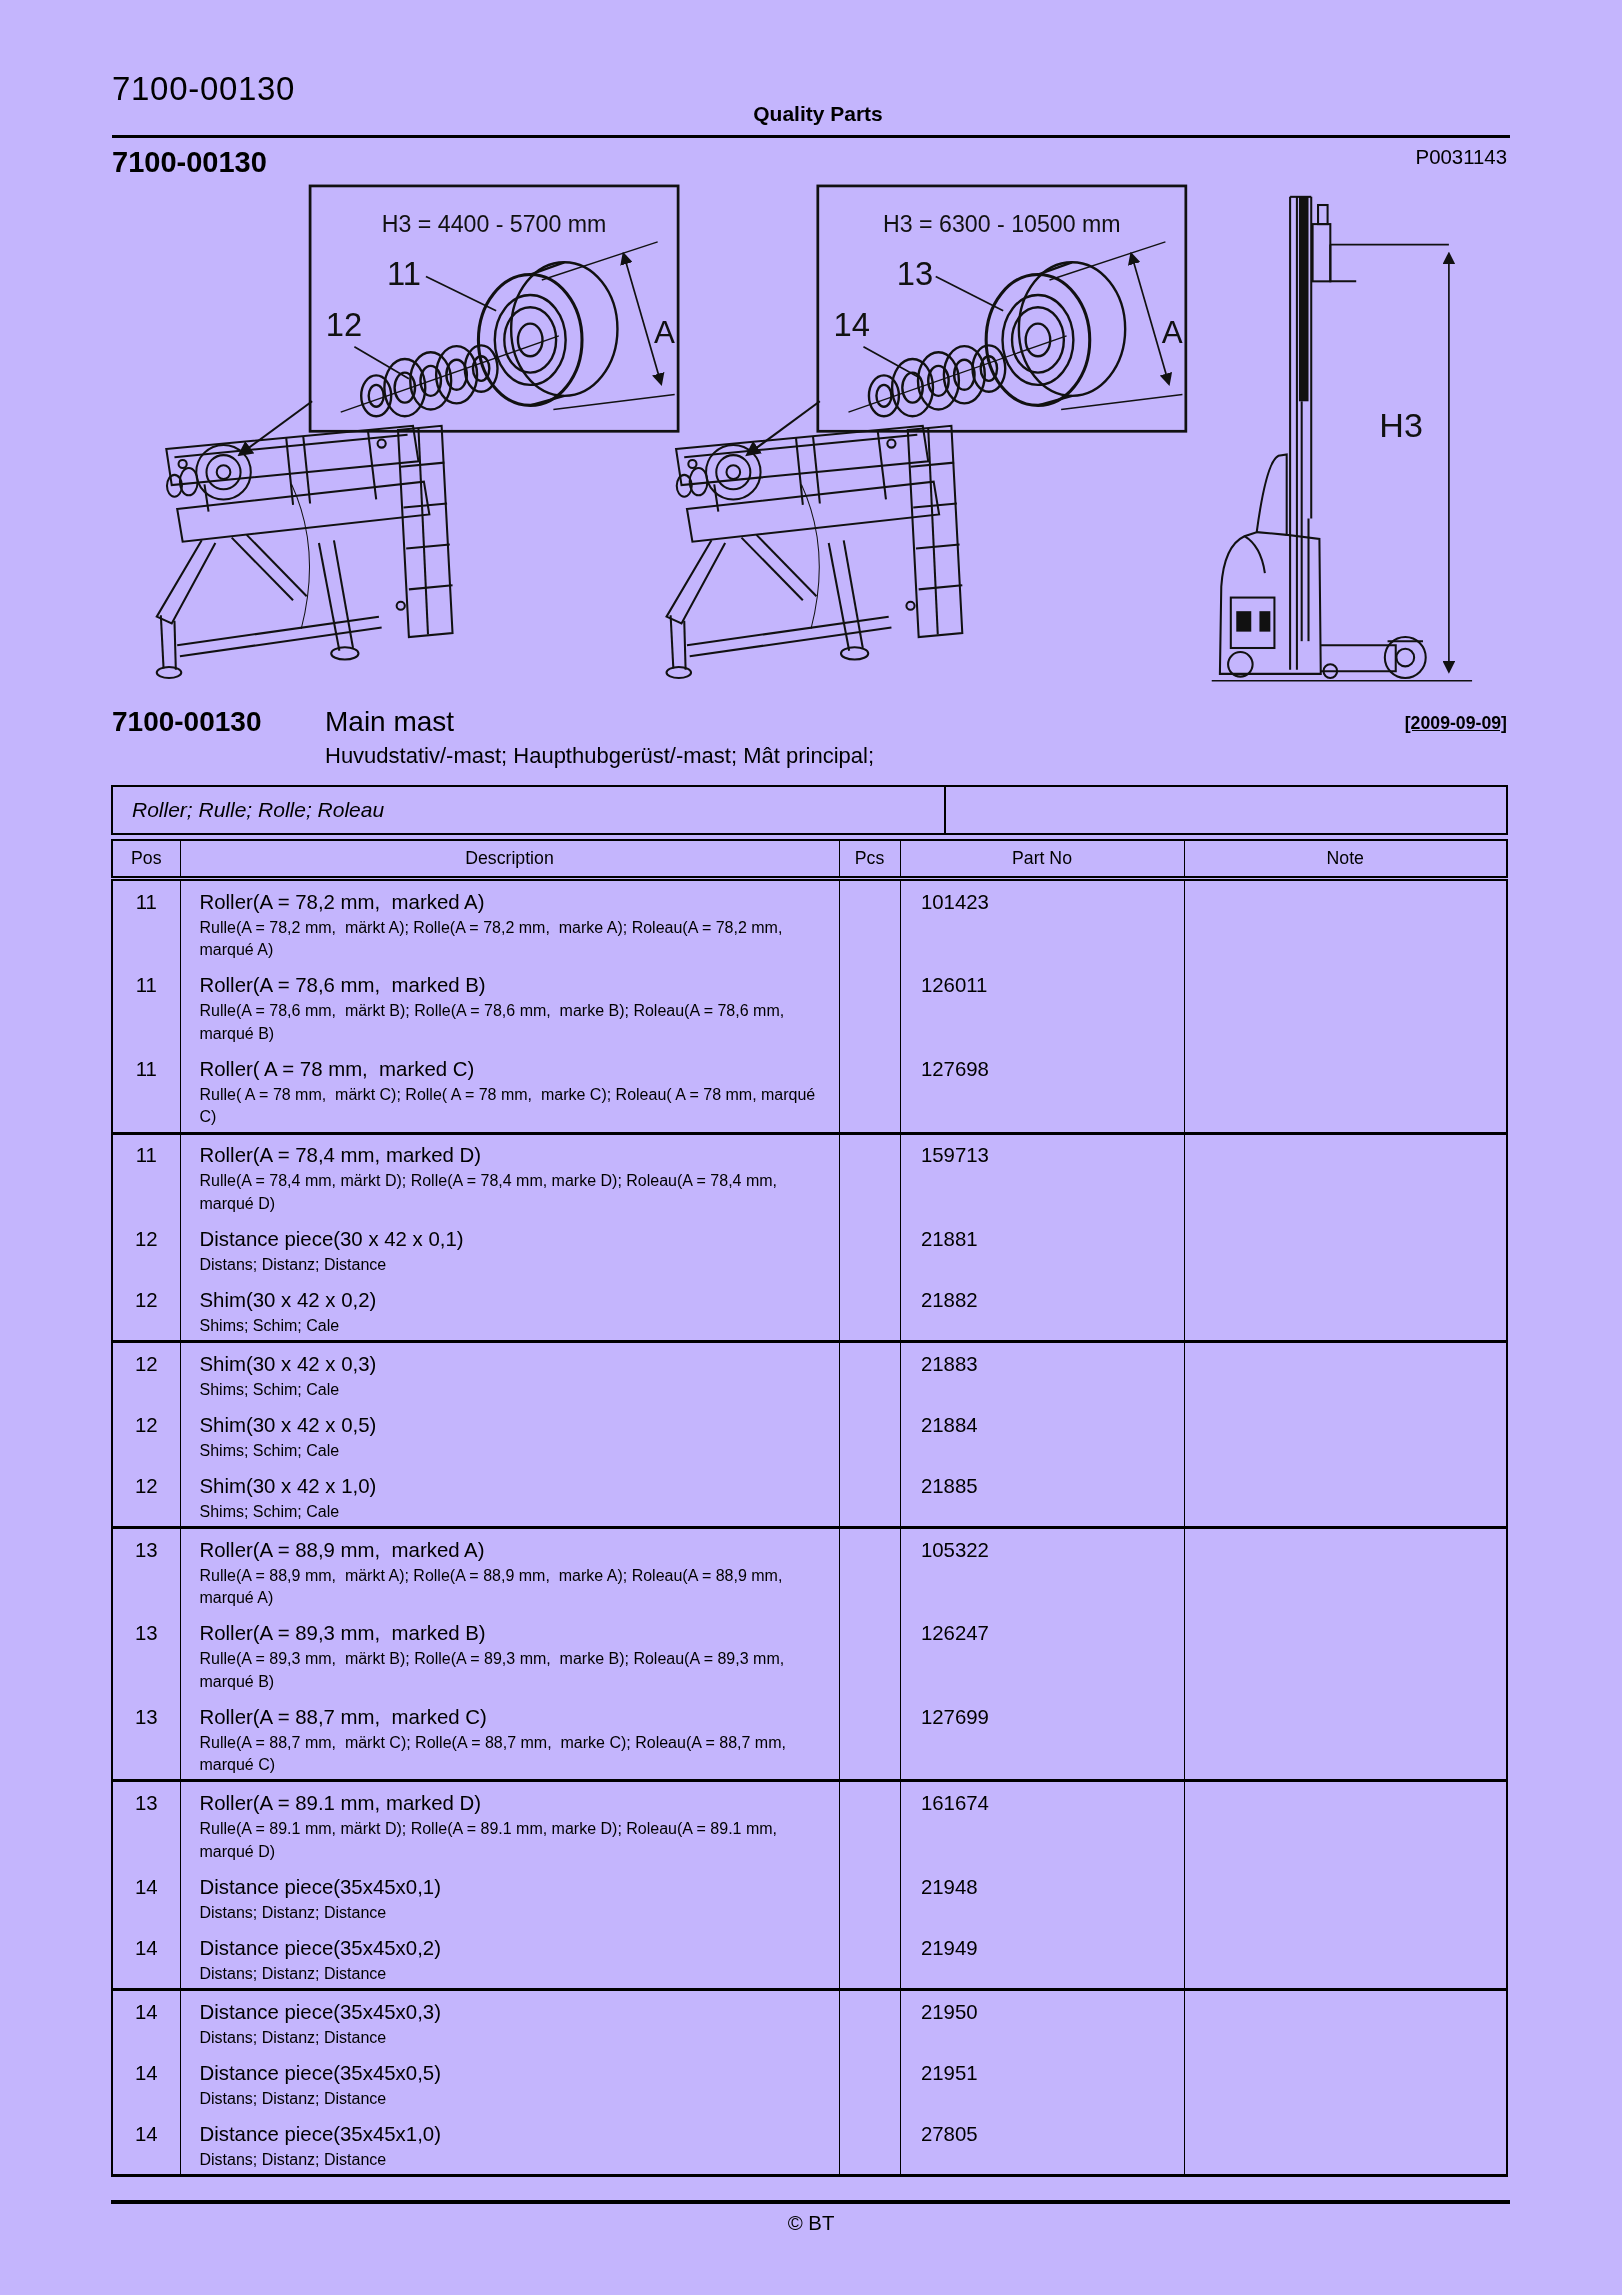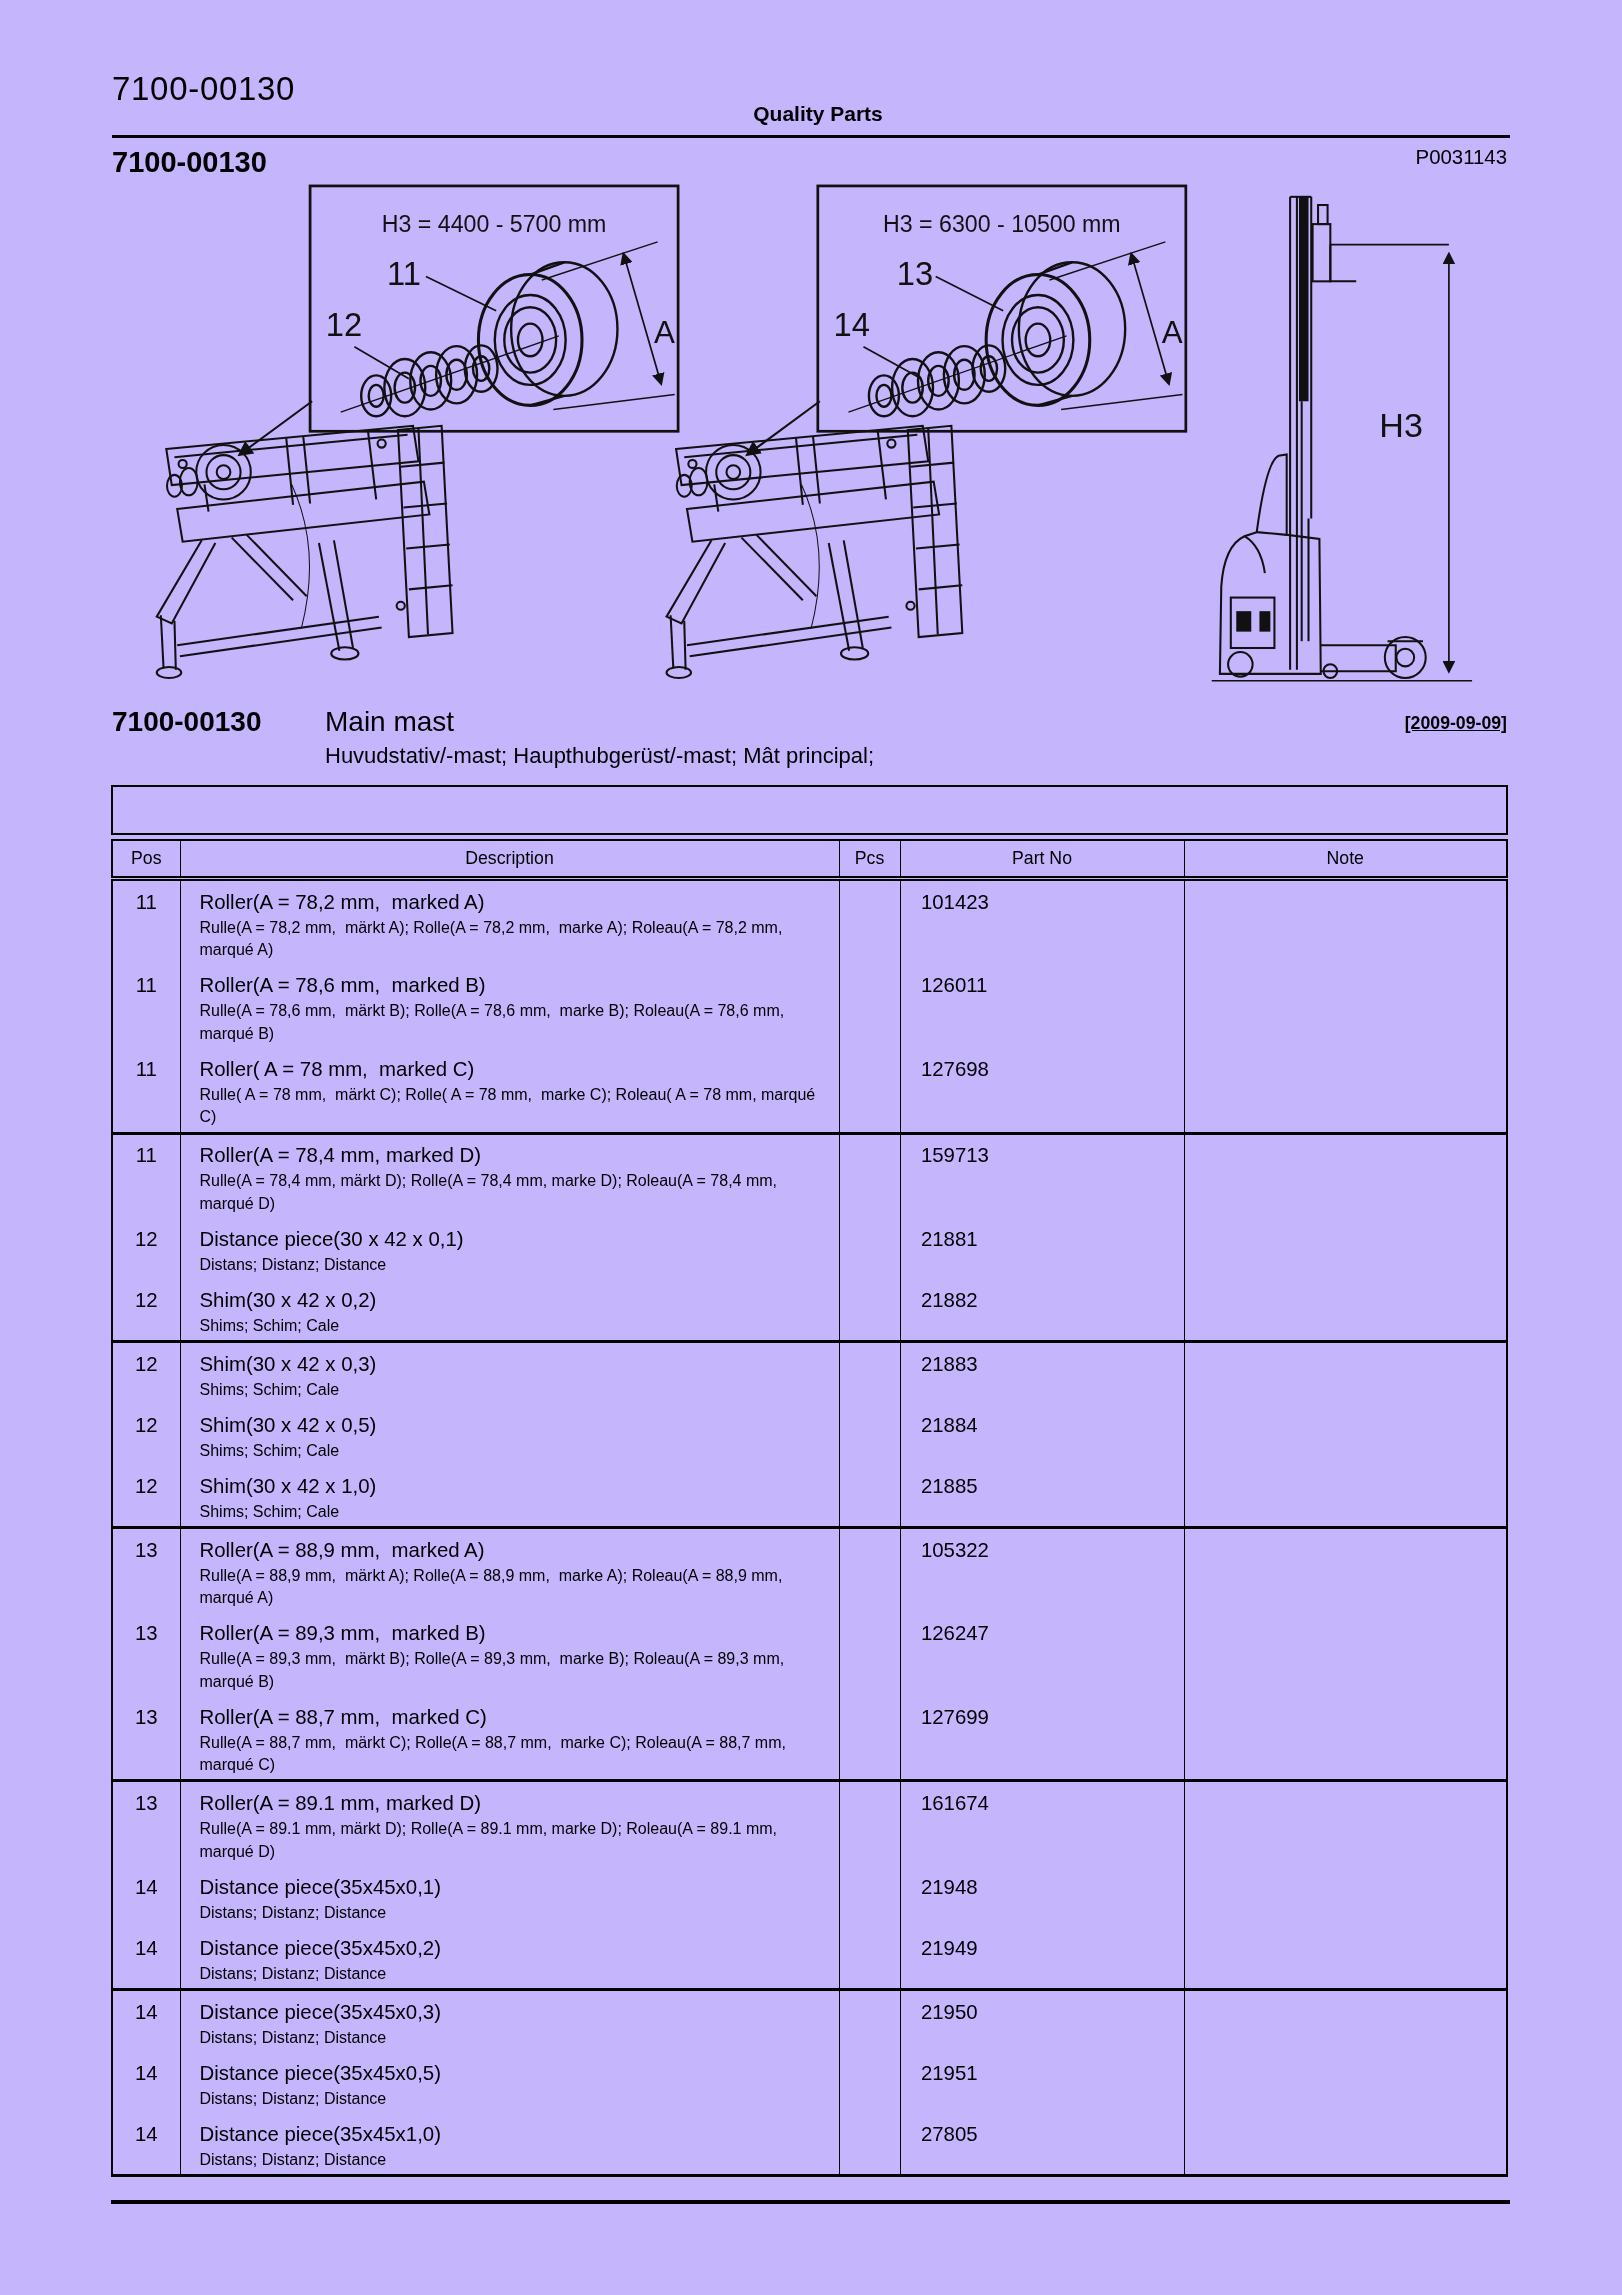--- a/index.html
+++ b/index.html
@@ -181,20 +181,21 @@
 
   <div class="section-head">
     <span class="sec-num">7100-00130</span>
     <span class="sec-title">Main mast</span>
     <span class="sec-date">[2009-09-09]</span>
     <span class="sec-sub">Huvudstativ/-mast; Haupthubgerüst/-mast; Mât principal;</span>
   </div>
 
   <div class="tablewrap">
     <div class="group-header">
+      <div class="gh-left">Roller; Rulle; Rolle; Roleau</div>
     </div>
     <table class="parts">
       <colgroup>
         <col style="width:68px">
           <col style="width:659px">
           <col style="width:61px">
           <col style="width:284px">
           <col>
       </colgroup>
       <thead>
@@ -385,14 +386,15 @@
     </td>
     <td class="c-pcs b-r"><span></span></td>
     <td class="c-part b-r"><span>27805</span></td>
     <td class="c-note"><span></span></td>
   </tr>
         </tbody>
     </table>
   </div>
 
   <div class="footer-rule"></div>
+  <div class="footer-text">© BT</div>
 </div>
 
 
 </body></html>

